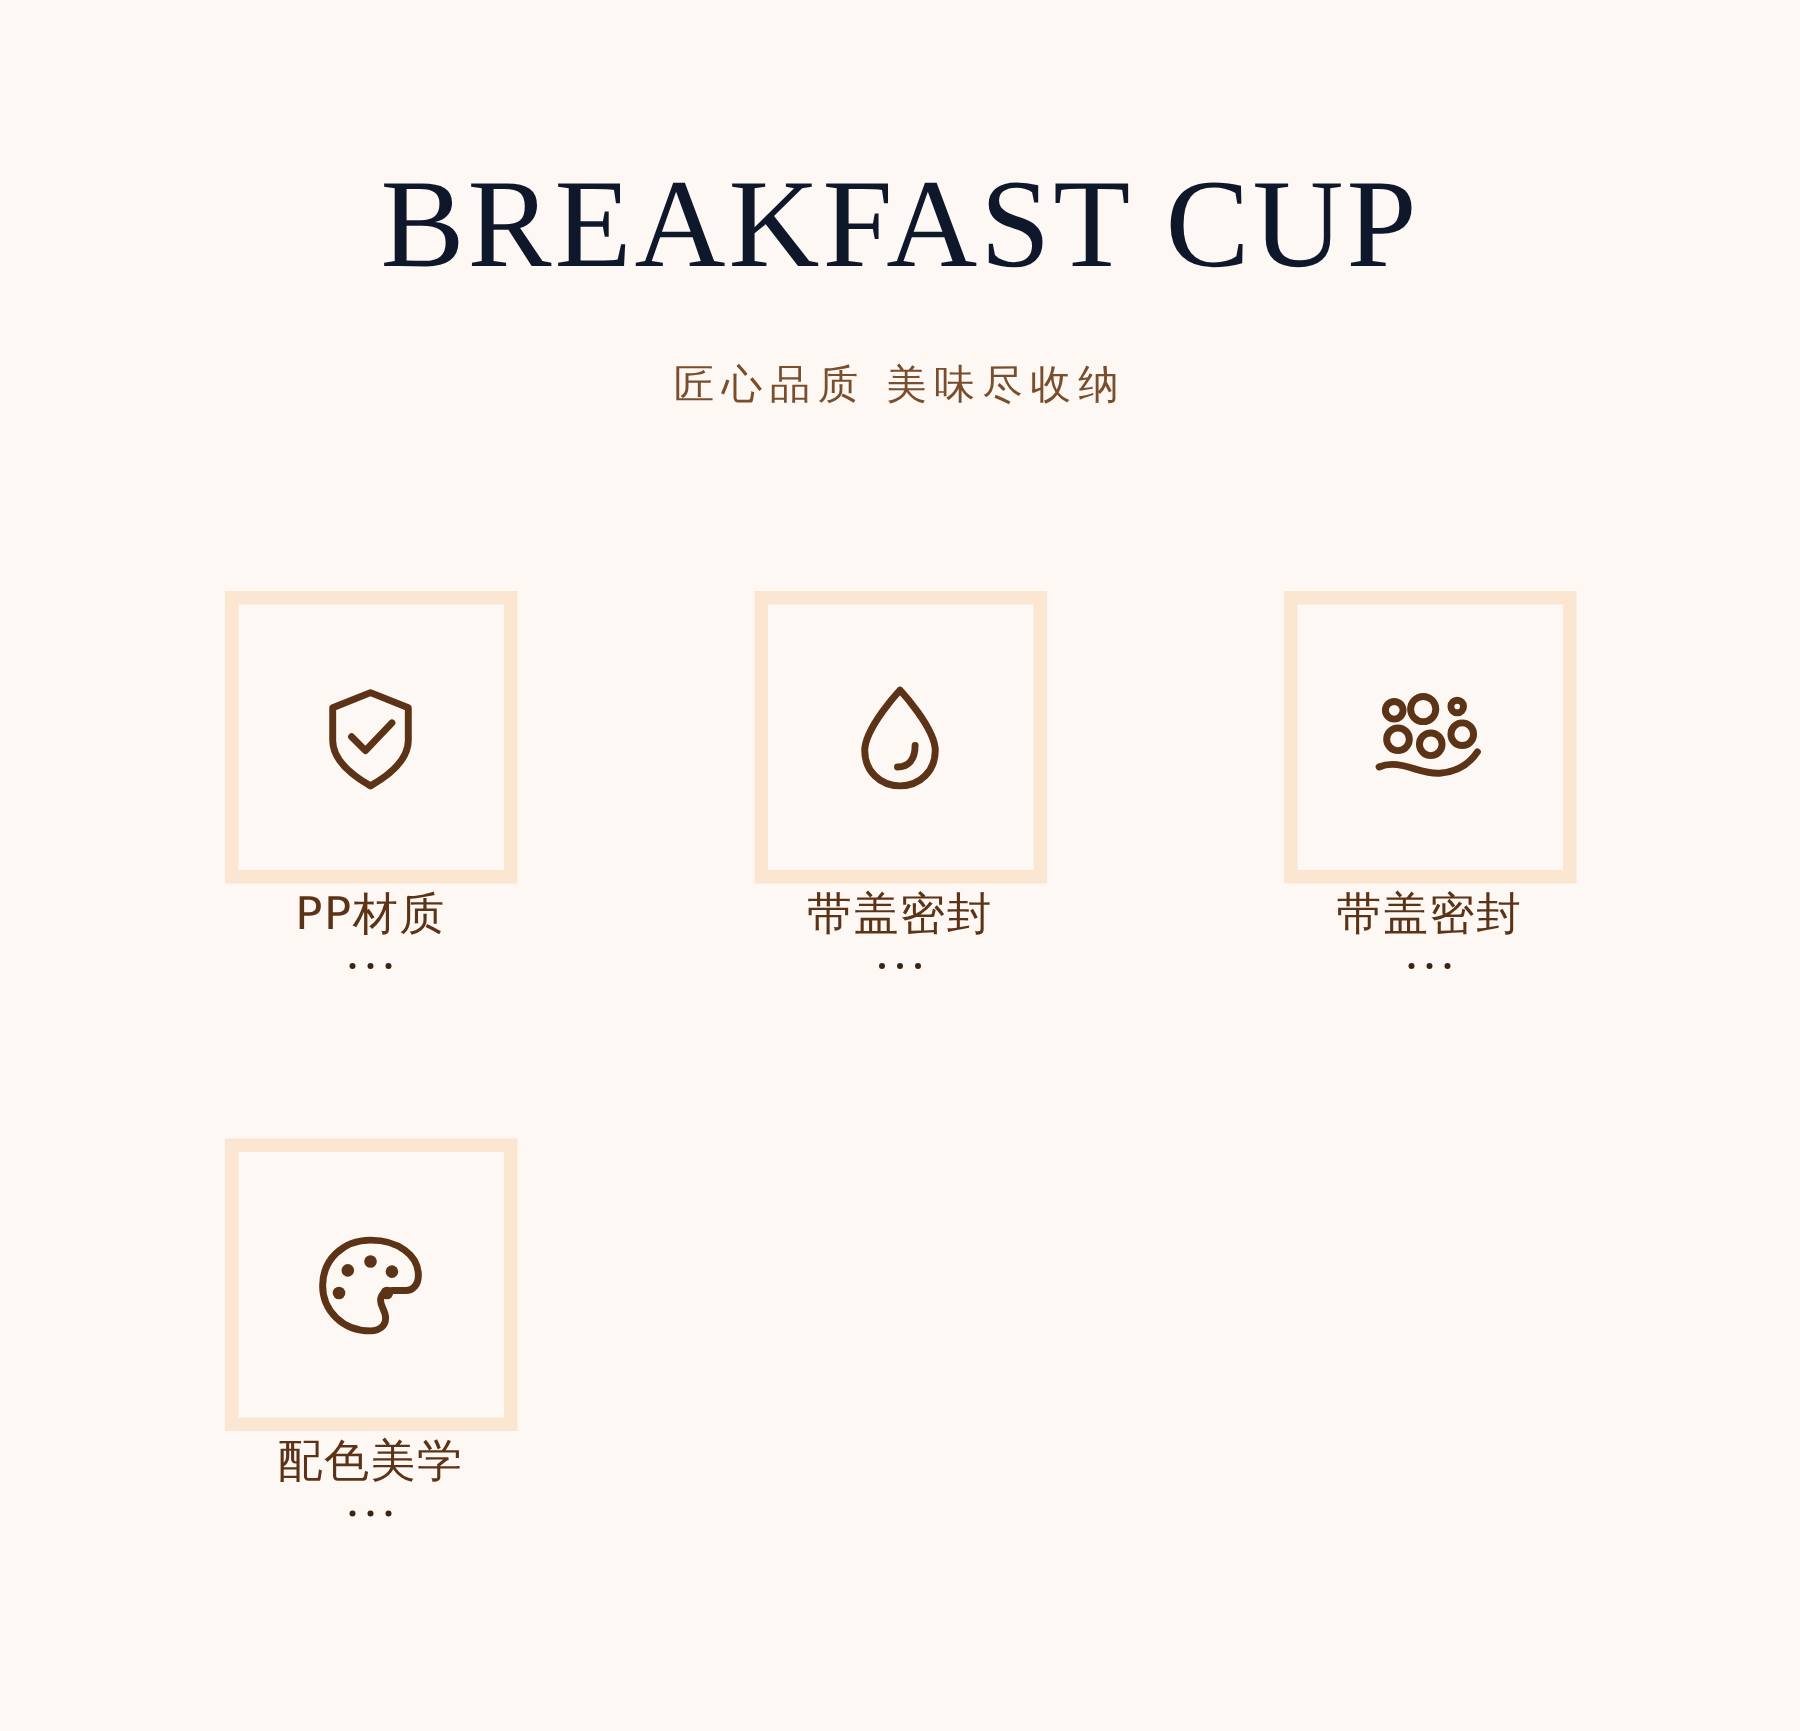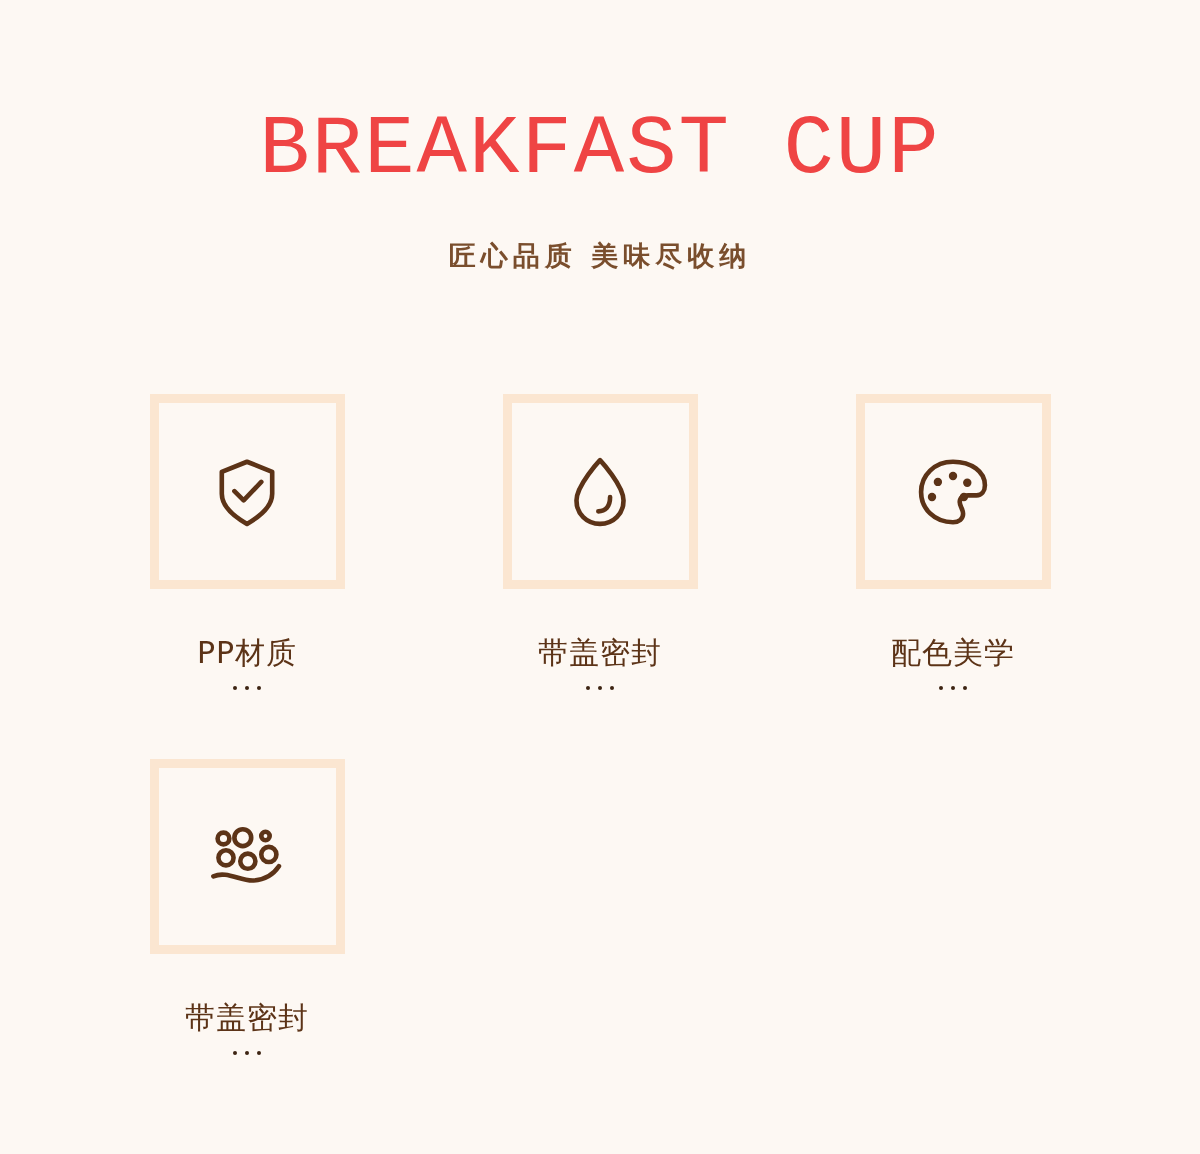--- a/index.html
+++ b/index.html
@@ -24,31 +24,31 @@
 
   
   .header {
     padding-top: 108px;
     text-align: center;
   }
 
   .main-title {
     font-size: 84px;
     font-weight: 400;
-    color: #ef4444;
+    color: #0f172a;
     letter-spacing: 2px;
     line-height: 1.0;
-    font-family: Liberation Mono, monospace;
+    font-family: Liberation Serif, serif;
     text-align: center;
   }
 
   .subtitle {
     margin-top: 46px;
     font-size: 27px;
-    font-weight: 700;
+    font-weight: 400;
     color: #7A4E2D;
     letter-spacing: 5px;
     font-family: "DejaVu Sans", "Liberation Sans", sans-serif;
   }
 
   
   .feature-grid {
     position: absolute;
     top: 394px;
     left: 0;
@@ -91,21 +91,20 @@
     stroke-linecap: round;
     stroke-linejoin: round;
   }
 
   .icon-frame svg .sf {
     fill: #5C3317;
     stroke: none;
   }
 
   .feature-label {
-    margin-top: 44px;
     font-size: 30px;
     font-weight: 400;
     color: #5C3317;
     letter-spacing: 1px;
     white-space: nowrap;
     font-family: "DejaVu Sans", "Liberation Sans", sans-serif;
   }
 
   .dots {
     margin-top: 12px;
@@ -153,39 +152,20 @@
 
 
     <div class="feature-cell">
       <div class="icon-frame">
         <svg viewBox="0 0 100 100">
           <path class="st" d="M50 12 C50 12 22 42 22 60 C22 76 34 88 50 88 C66 88 78 76 78 60 C78 42 50 12 50 12 Z"></path>
           <path class="st" d="M62 56 C62 68 56 73 48 73"></path>
         </svg>
       </div>
       <div class="feature-label">带盖密封</div>
-      <div class="dots">
-        <i></i>
-        <i></i>
-        <i></i>
-      </div>
-    </div>
-
-    <div class="feature-cell">
-      <div class="icon-frame">
-        <svg viewBox="0 0 100 100">
-          <path class="st" d="M50 14 C28 14 12 30 12 50 C12 70 28 86 50 86 C57 86 62 82 62 76 C62 70 58 67 58 62 C58 57 62 54 68 54 L78 54 C84 54 88 49 88 42 C88 26 72 14 50 14 Z"></path>
-          <circle class="sf" cx="50" cy="31" r="5"></circle>
-          <circle class="sf" cx="32" cy="38" r="5"></circle>
-          <circle class="sf" cx="25" cy="56" r="5"></circle>
-          <circle class="sf" cx="67" cy="39" r="5"></circle>
-          <circle class="sf" cx="63" cy="56" r="5"></circle>
-        </svg>
-      </div>
-      <div class="feature-label">配色美学</div>
       <div class="dots">
         <i></i>
         <i></i>
         <i></i>
       </div>
     </div>
 
     <div class="feature-cell">
       <div class="icon-frame">
         <svg viewBox="0 0 100 100">
@@ -199,14 +179,33 @@
         </svg>
       </div>
       <div class="feature-label">带盖密封</div>
       <div class="dots">
         <i></i>
         <i></i>
         <i></i>
       </div>
     </div>
 
+    <div class="feature-cell">
+      <div class="icon-frame">
+        <svg viewBox="0 0 100 100">
+          <path class="st" d="M50 14 C28 14 12 30 12 50 C12 70 28 86 50 86 C57 86 62 82 62 76 C62 70 58 67 58 62 C58 57 62 54 68 54 L78 54 C84 54 88 49 88 42 C88 26 72 14 50 14 Z"></path>
+          <circle class="sf" cx="50" cy="31" r="5"></circle>
+          <circle class="sf" cx="32" cy="38" r="5"></circle>
+          <circle class="sf" cx="25" cy="56" r="5"></circle>
+          <circle class="sf" cx="67" cy="39" r="5"></circle>
+          <circle class="sf" cx="63" cy="56" r="5"></circle>
+        </svg>
+      </div>
+      <div class="feature-label">配色美学</div>
+      <div class="dots">
+        <i></i>
+        <i></i>
+        <i></i>
+      </div>
+    </div>
+
   </div>
 </div>
 
 </body></html>

